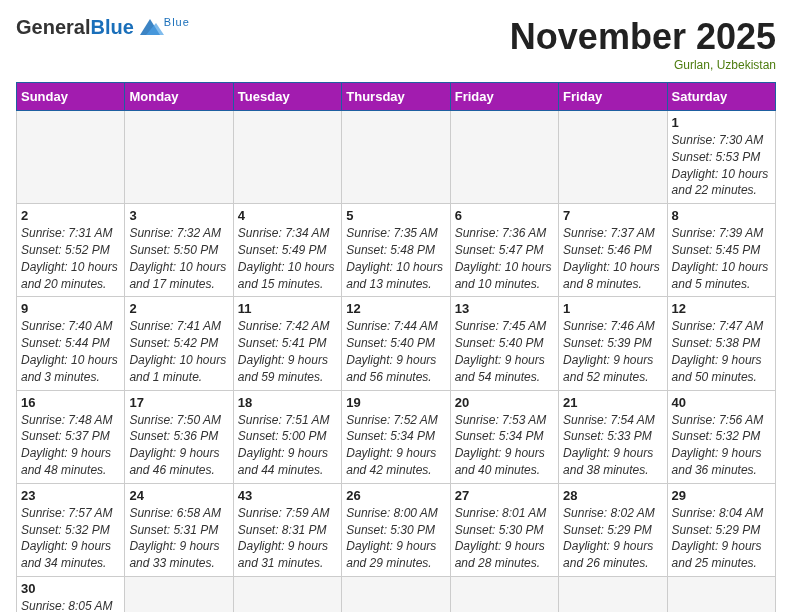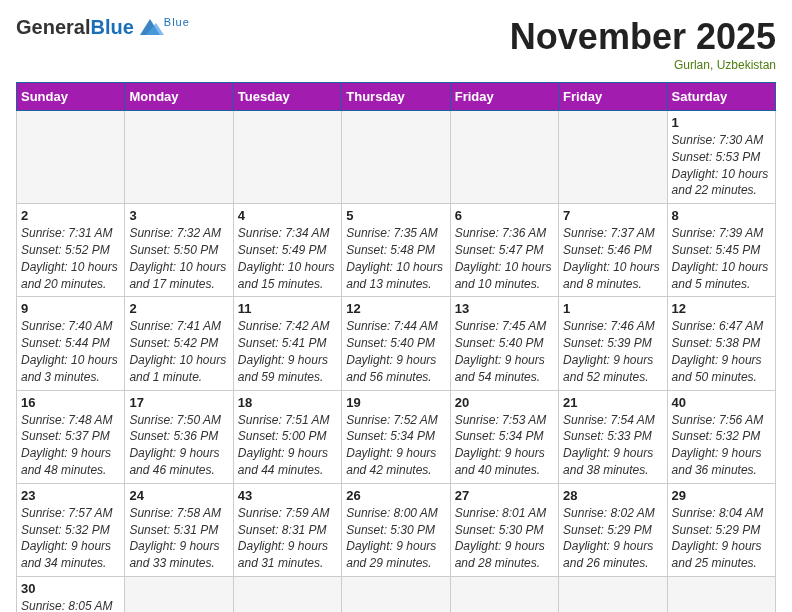--- a/index.html
+++ b/index.html
@@ -237,21 +237,21 @@
         </td>
         <td>
           <span class="day-number">1</span>
           <div class="day-info">Sunrise: 7:46 AM
 Sunset: 5:39 PM
 Daylight: 9 hours
 and 52 minutes.</div>
         </td>
         <td>
           <span class="day-number">12</span>
-          <div class="day-info">Sunrise: 6:47 AM
+          <div class="day-info">Sunrise: 7:47 AM
 Sunset: 5:38 PM
 Daylight: 9 hours
 and 50 minutes.</div>
         </td>
       </tr>
       <tr>
         <td>
           <span class="day-number">16</span>
           <div class="day-info">Sunrise: 7:48 AM
 Sunset: 5:37 PM
@@ -304,21 +304,21 @@
       <tr>
         <td>
           <span class="day-number">23</span>
           <div class="day-info">Sunrise: 7:57 AM
 Sunset: 5:32 PM
 Daylight: 9 hours
 and 34 minutes.</div>
         </td>
         <td>
           <span class="day-number">24</span>
-          <div class="day-info">Sunrise: 7:58 AM
+          <div class="day-info">Sunrise: 6:58 AM
 Sunset: 5:31 PM
 Daylight: 9 hours
 and 33 minutes.</div>
         </td>
         <td>
           <span class="day-number">43</span>
           <div class="day-info">Sunrise: 7:59 AM
 Sunset: 8:31 PM
 Daylight: 9 hours
 and 31 minutes.</div>

